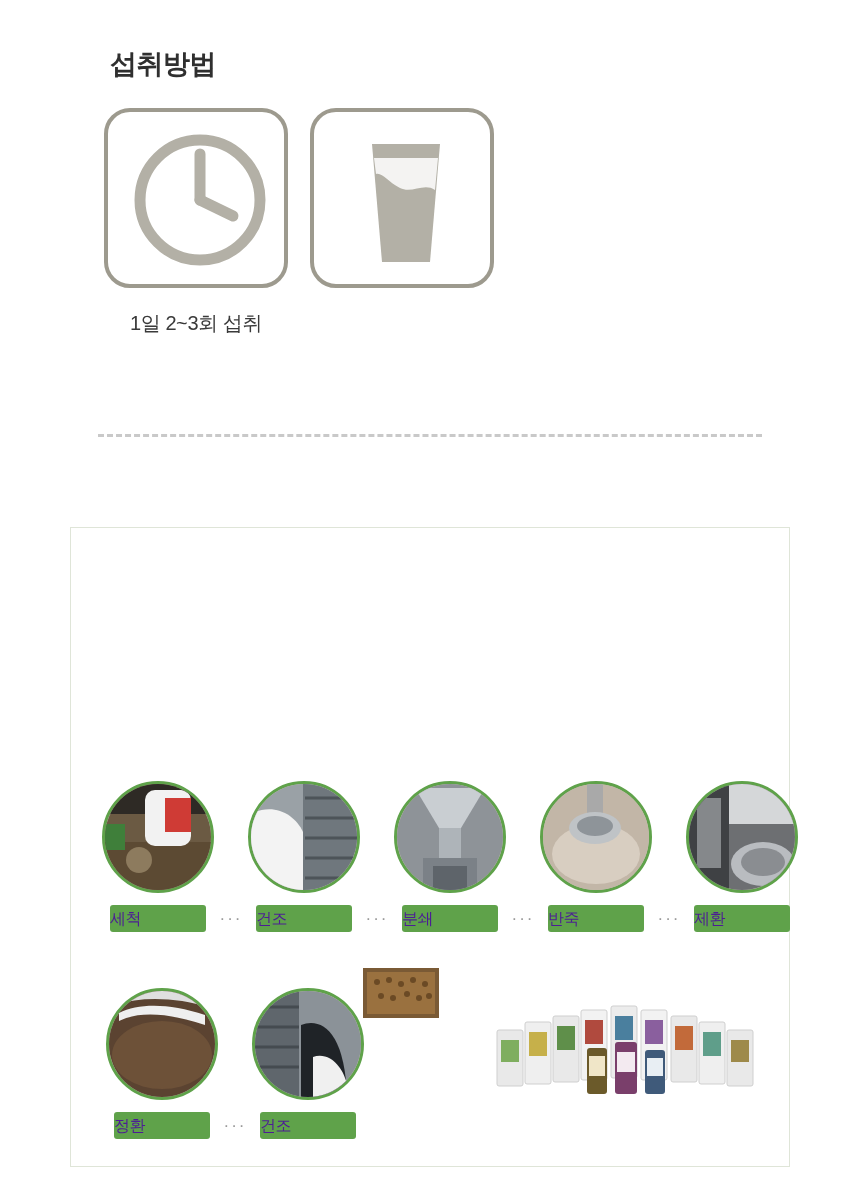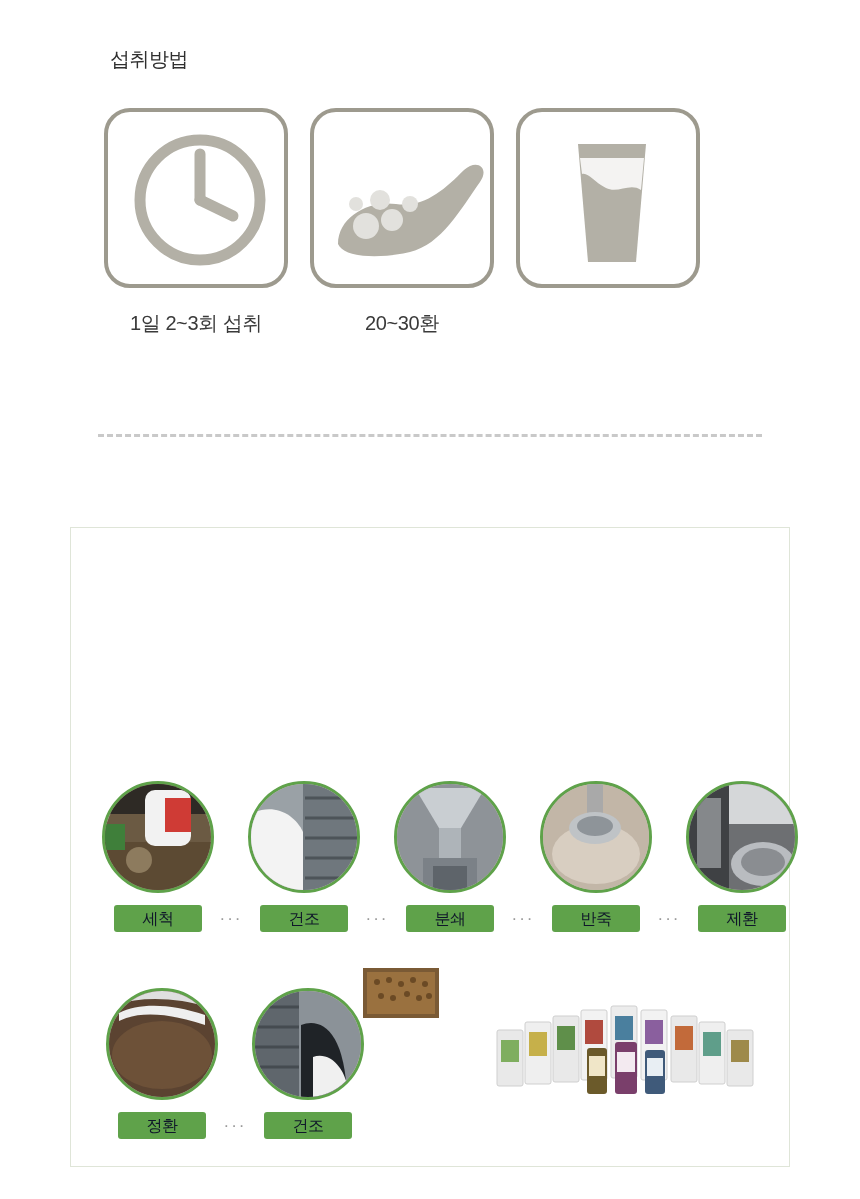--- a/index.html
+++ b/index.html
@@ -20,22 +20,22 @@
   .intake-section {
     position: absolute;
     left: 0;
     top: 0;
     width: 860px;
   }
   .intake-title {
     position: absolute;
     left: 110px;
     top: 46px;
-    font-size: 20px;
-    font-weight: normal;
+    font-size: 27px;
+    font-weight: bold;
     letter-spacing: -0.5px;
     color: #2f2f2f;
   }
 
   .intake-cards {
     position: absolute;
     left: 104px;
     top: 108px;
     display: flex;
     gap: 22px;
@@ -120,26 +120,25 @@
     height: 112px;
     border-radius: 50%;
     border: 3px solid #5fa24a;
     box-sizing: border-box;
     overflow: hidden;
     position: relative;
     background: #c9c3b7;
   }
   .step-label {
     margin-top: 12px;
-    width: 88px;
+    width: 96px;
     height: 27px;
     line-height: 27px;
-    text-align: center;
     background: #5fa24a;
-    color: #0f172a;
+    color: #4c1d95;
     font-size: 16px;
     border-radius: 3px;
     letter-spacing: -0.5px;
   }
   .step-sep {
     width: 28px;
     text-align: center;
     color: #9a9a9a;
     font-size: 17px;
     letter-spacing: 2px;
@@ -179,35 +178,20 @@
           <svg width="184" height="180" viewBox="0 0 184 180" xmlns="http://www.w3.org/2000/svg">
             <circle cx="92" cy="88" r="60" fill="none" stroke="#b3b0a6" stroke-width="11"></circle>
             <line x1="92" y1="88" x2="92" y2="42" stroke="#b3b0a6" stroke-width="11" stroke-linecap="round"></line>
             <line x1="92" y1="88" x2="125" y2="104" stroke="#b3b0a6" stroke-width="11" stroke-linecap="round"></line>
           </svg>
         </span>
       </div>
       <div class="card-caption">1일 2~3회 섭취</div>
     </div>
 
-    <div class="intake-card">
-      <div class="icon-box">
-        <span>
-          <svg width="184" height="180" viewBox="0 0 184 180" xmlns="http://www.w3.org/2000/svg">
-            <path d="M24 132 C24 104, 56 88, 82 92 C110 96, 130 78, 150 58 C163 46, 176 56, 166 70 C146 98, 128 132, 96 140 C66 147, 30 146, 24 132 Z" fill="#b3b0a6"></path>
-            <circle cx="52" cy="114" r="13" fill="#e2e1dd"></circle>
-            <circle cx="78" cy="108" r="11" fill="#e2e1dd"></circle>
-            <circle cx="66" cy="88" r="10" fill="#e2e1dd"></circle>
-            <circle cx="96" cy="92" r="8" fill="#e2e1dd"></circle>
-            <circle cx="42" cy="92" r="7" fill="#e2e1dd"></circle>
-          </svg>
-        </span>
-      </div>
-      <div class="card-caption">20~30환</div>
-    </div>
 
     <div class="intake-card">
       <div class="icon-box">
         <span>
           <svg width="184" height="180" viewBox="0 0 184 180" xmlns="http://www.w3.org/2000/svg">
             <path d="M58 32 L126 32 L116 150 L68 150 Z" fill="#b3b0a6"></path>
             <path d="M60 46 L124 46 L121 78 C110 70, 98 82, 86 76 C74 70, 68 60, 62 62 Z" fill="#ffffff" opacity="0.85"></path>
           </svg>
         </span>
       </div>

